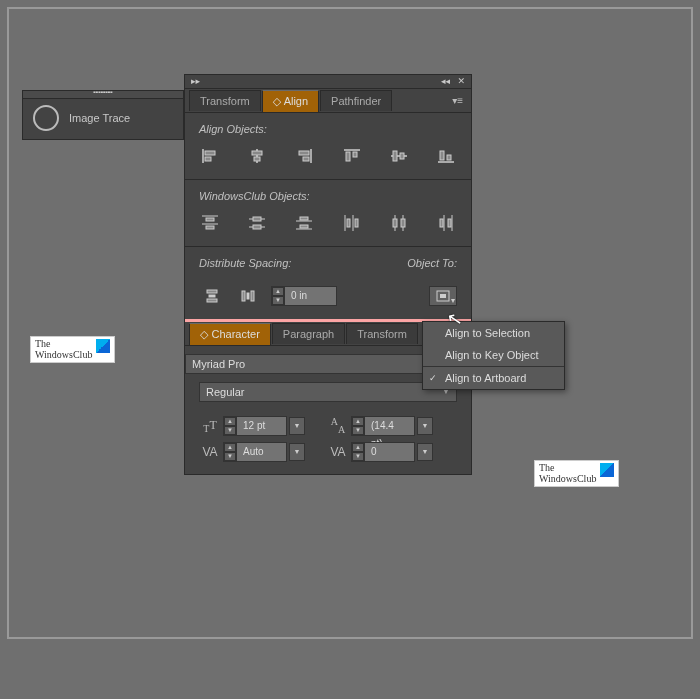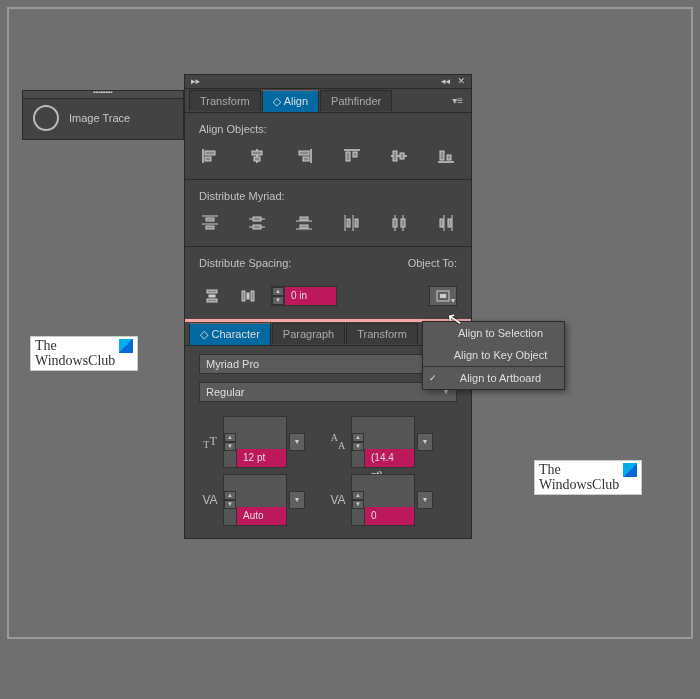--- a/index.html
+++ b/index.html
@@ -48,75 +48,75 @@
     display: flex; align-items: center; background: #434343;
     border-bottom: 1px solid #2a2a2a; height: 24px;
     padding: 0 4px;
   }
   .tab {
     padding: 4px 10px; margin-right: 1px;
     background: #3b3b3b; border: 1px solid #2a2a2a; border-bottom: none;
     color: #aaa; cursor: pointer; position: relative; font-size: 11px;
   }
   .tab.active {
-    background: #0369a1; border-top-color: #6a6a6a;
+    background: #a16207; border-top-color: #6a6a6a;
     color: #ddd;
   }
   .menubtn {
     margin-left: auto; padding: 4px; color: #bbb; font-size: 10px;
   }
   .section {
     padding: 10px 14px 6px;
   }
-  .section-title { font-size: 11px; color: #c0c0c0; margin-bottom: 10px; }
+  .section-title { font-size: 11px; color: #c0c0c0; margin-bottom: 10px; font-style: italic; }
   .icon-row { display: flex; gap: 26px; margin-bottom: 6px; }
   .iconbtn {
     width: 26px; height: 22px; display: flex; align-items: center; justify-content: center;
     cursor: pointer;
   }
   .iconbtn svg { display: block; }
   .hr { border-top: 1px solid #2a2a2a; }
   .dist-spacing-row { display: flex; align-items: center; justify-content: space-between; padding: 0 14px 12px; }
   .spacing-left { display:flex; align-items:center; gap: 10px; }
   .spin { display:flex; align-items:center; background: #555; border:1px solid #333; }
   .spin .arrows { width:12px; display:flex; flex-direction:column; }
   .spin .arrows div { height:9px; background:#606060; border:1px solid #333; font-size:6px; text-align:center; line-height:6px; color:#ccc;}
-  .spin .val { width:52px; text-align:left; padding:0 6px; height:18px; line-height:18px; background:#be185d; border-left:1px solid #333; color:#ddd; font-size:10px; }
+  .spin .val { width:52px; text-align:left; padding:0 6px; height:18px; line-height:18px; background:#737373; border-left:1px solid #333; color:#ddd; font-size:10px; }
   .alignto-btn {
     width:28px; height:20px; background:#606060; border:1px solid #333;
     display:flex; align-items:center; justify-content:center; position: relative;
   }
   .alignto-btn::after { content:"▾"; font-size:8px; position:absolute; right:1px; bottom:0; color:#ccc;}
   
   .char-panel { border-top: 3px solid #fca5a5; }
   .field {
     background:#5b5b5b; border:1px solid #333; height:20px; line-height:18px;
     padding: 0 6px; color:#ddd; font-size:11px; display:flex; align-items:center;
   }
   .field .drop { margin-left:auto; font-size:8px; color:#bbb;}
   .char-row { display:flex; gap: 22px; padding: 6px 14px; align-items:center; }
   .metric { display:flex; align-items:center; gap:2px; }
   .metric .lbl { width:22px; font-size:12px; color:#bbb; text-align:center; }
-  .metric .spin .val { width:50px;margin-top:32px; }
+  .metric .spin .val { width:50px; }
   .metric .drop { width:16px; height:18px; background:#606060; border:1px solid #333; font-size:7px; text-align:center; line-height:16px; color:#ccc;}
   
   .dropdown {
     position: absolute; left: 422px; top: 321px; width: 143px;
     background:#595959; border:1px solid #2a2a2a; box-shadow: 2px 2px 6px rgba(0,0,0,.4);
   }
-  .dropdown .item { display:flex; align-items:center; height:22px; padding: 0 8px 0 22px; color:#ddd; cursor:pointer; position:relative;justify-content:center;}
+  .dropdown .item { display:flex; align-items:center; height:22px; padding: 0 8px 0 22px; color:#ddd; cursor:pointer; position:relative;}
   .dropdown .item .chk { position:absolute; left:6px; font-size:9px; }
   .dropdown .hr { border-top:1px solid #333; }
   .cursor {
     position:absolute; left:447px; top:308px; font-size:18px; color:#fff;
     text-shadow: 0 0 2px #000; transform: rotate(-12deg);
   }
   
   .wm { position:absolute; background:#fff; border:1px solid #ccc; padding:2px 4px;
-    font-family: "Times New Roman", serif; font-size:14px; color:#333; line-height:1.05;
+    font-family: "Times New Roman", serif; font-size:10px; color:#333; line-height:1.05;
     display:flex; align-items:flex-start;}
   .wm .sq { width:14px; height:14px; margin-left:4px;
     background: linear-gradient(135deg,#00aeef 0 50%,#0b66d6 50% 100%);}
   .wm1 { left:30px; top:336px; }
   .wm2 { left:534px; top:460px; }
 </style>
 </head>
 <body>
 
 <div class="outer-frame"></div>
@@ -204,21 +204,21 @@
               <rect x="2" y="2" width="4" height="9"></rect>
               <rect x="9" y="6" width="4" height="5"></rect>
             </g>
           </svg>
         </div>
     </div>
   </div>
   <div class="hr"></div>
 
   <div class="section">
-    <div class="section-title">Distribute Myriad:</div>
+    <div class="section-title">WindowsClub Objects:</div>
     <div class="icon-row">
       <div class="iconbtn">
           <svg width="16" height="16">
             <g stroke="#ccc" fill="#888">
               <line x1="0" y1="1" x2="16" y2="1"></line>
               <rect x="4" y="3" width="8" height="3"></rect>
               <line x1="0" y1="9" x2="16" y2="9"></line>
               <rect x="4" y="11" width="8" height="3"></rect>
             </g>
           </svg>
@@ -319,21 +319,21 @@
 
   <div class="char-panel">
     <div class="tabs">
       <div class="tab active">
         <span>◇</span>
         <span>Character</span>
       </div>
       <div class="tab">Paragraph</div>
       <div class="tab">Transform</div>
     </div>
-    <div style="padding:8px 14px 4px;text-align:center;">
+    <div style="padding:8px 0 4px;text-align:center;">
       <div class="field">
         <span>Myriad Pro</span>
         <span class="drop">▼</span>
       </div>
     </div>
     <div style="padding:4px 14px 8px;text-align:right;">
       <div class="field">
         <span>Regular</span>
         <span class="drop">▼</span>
       </div>

